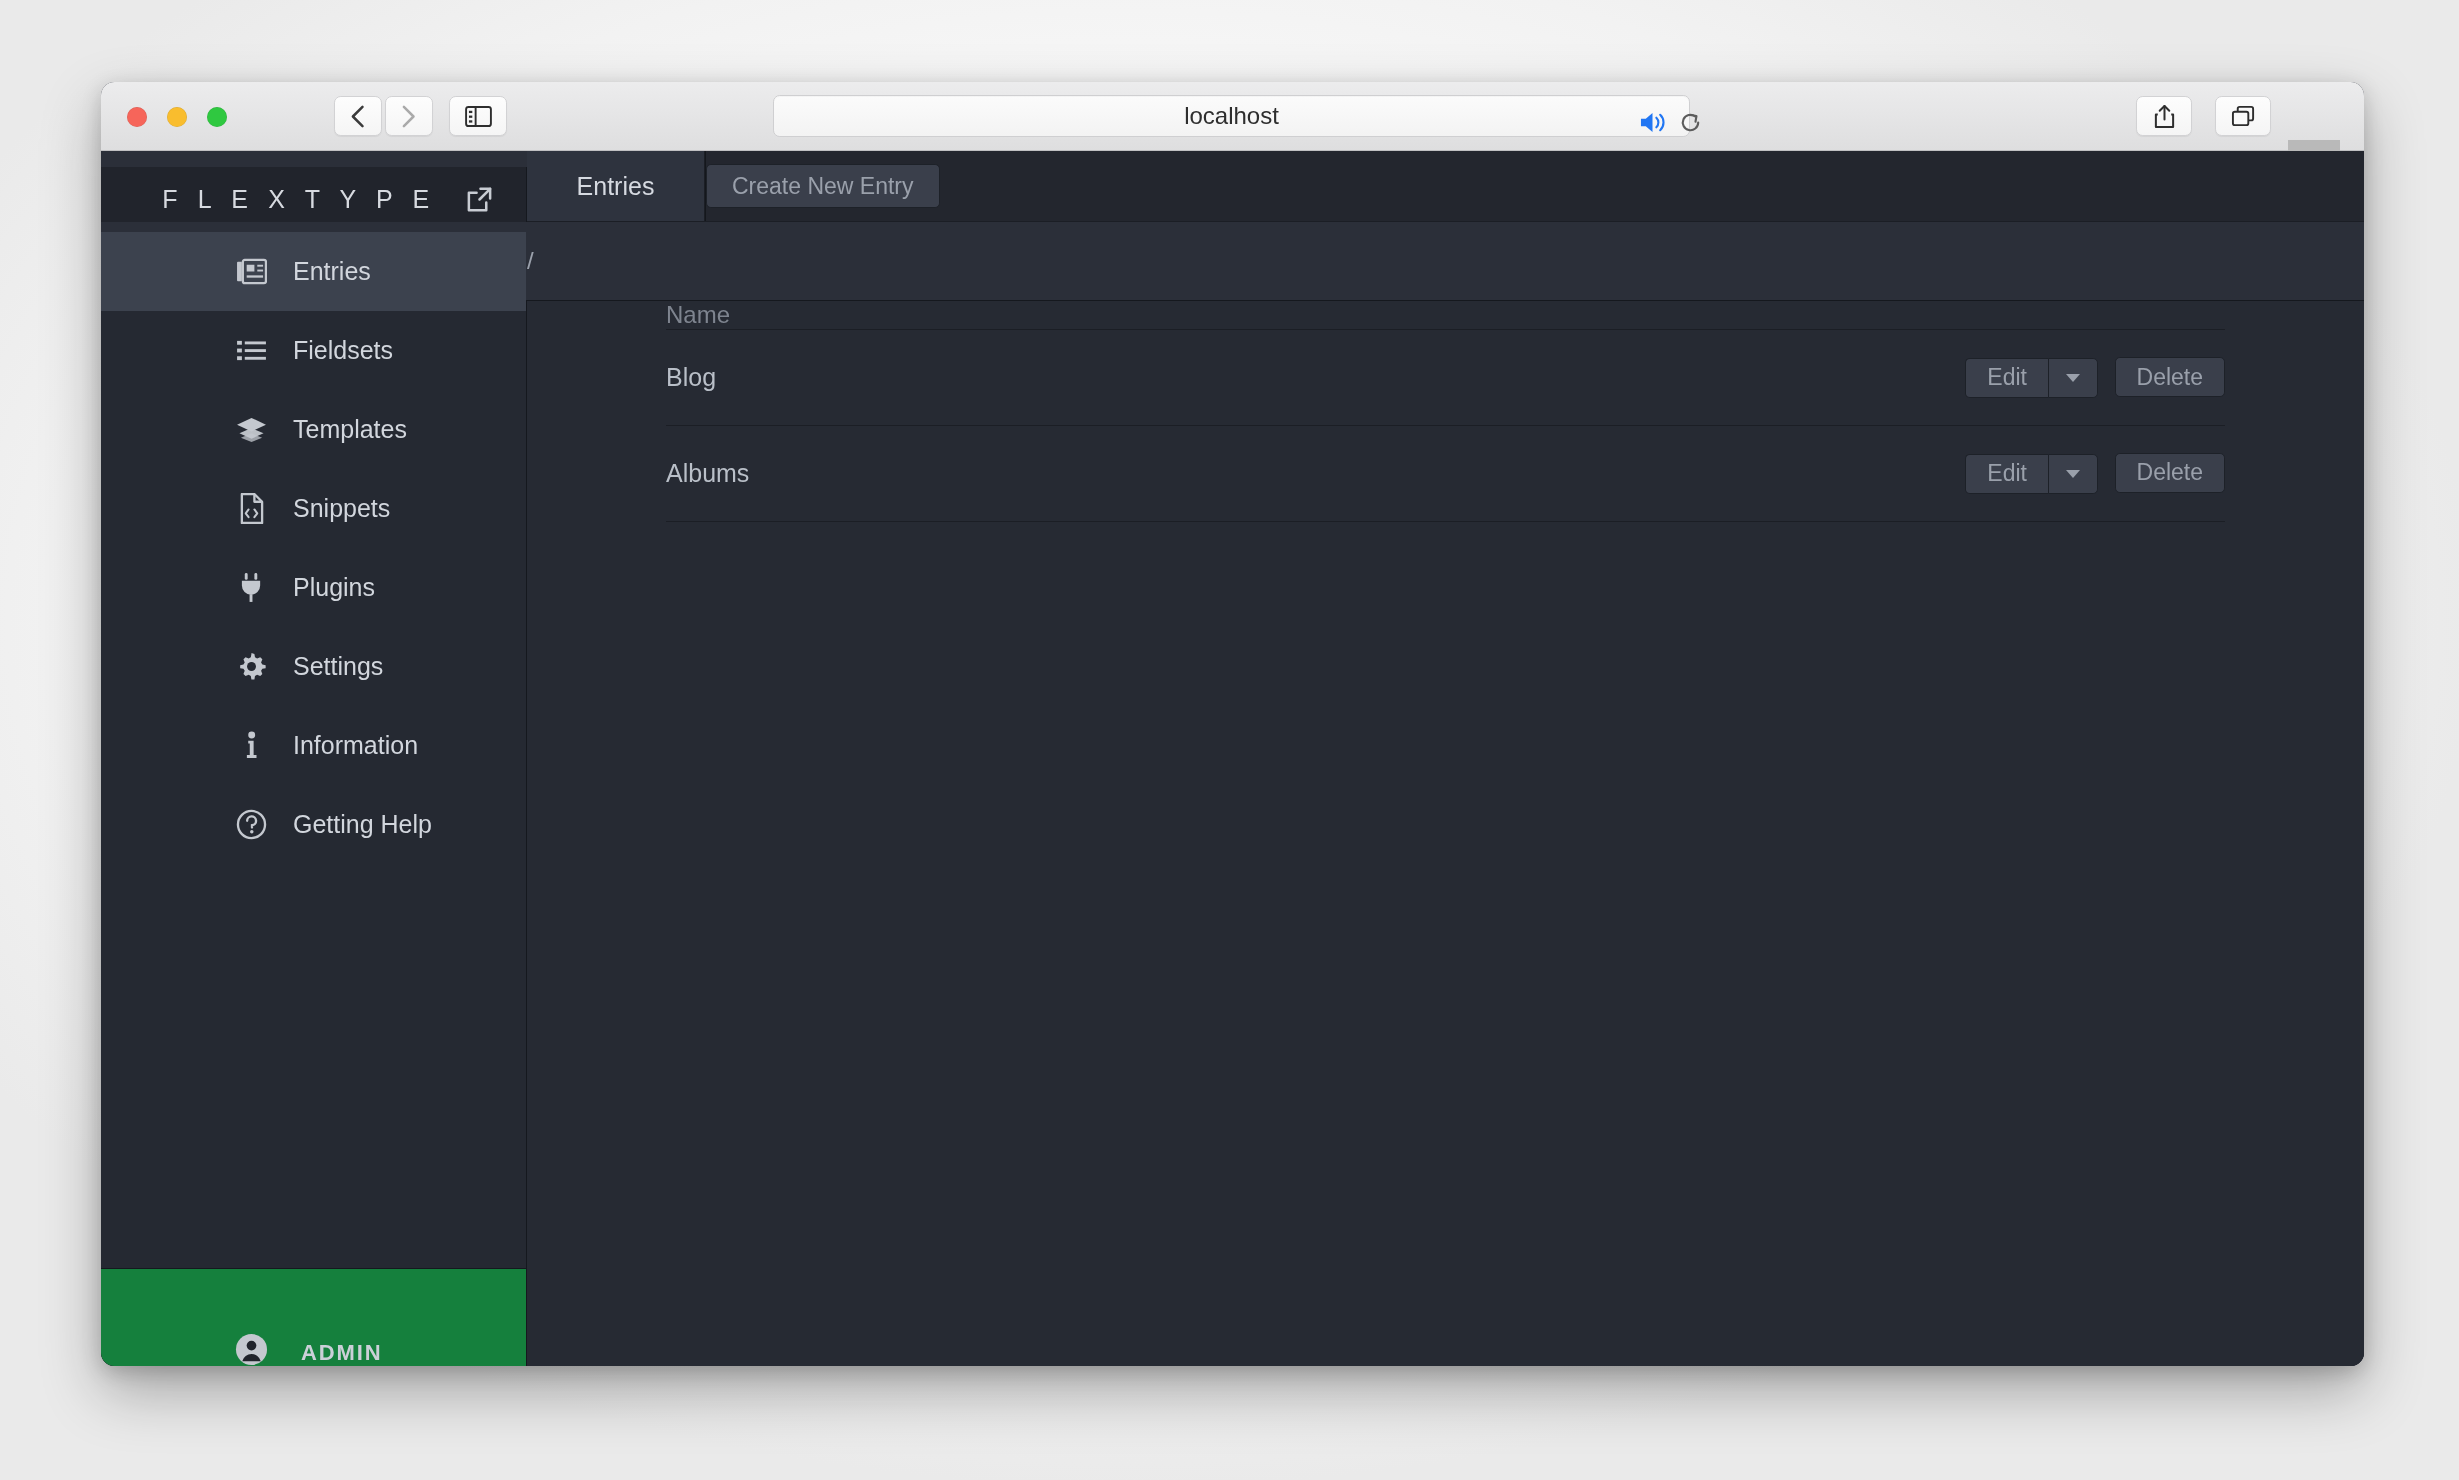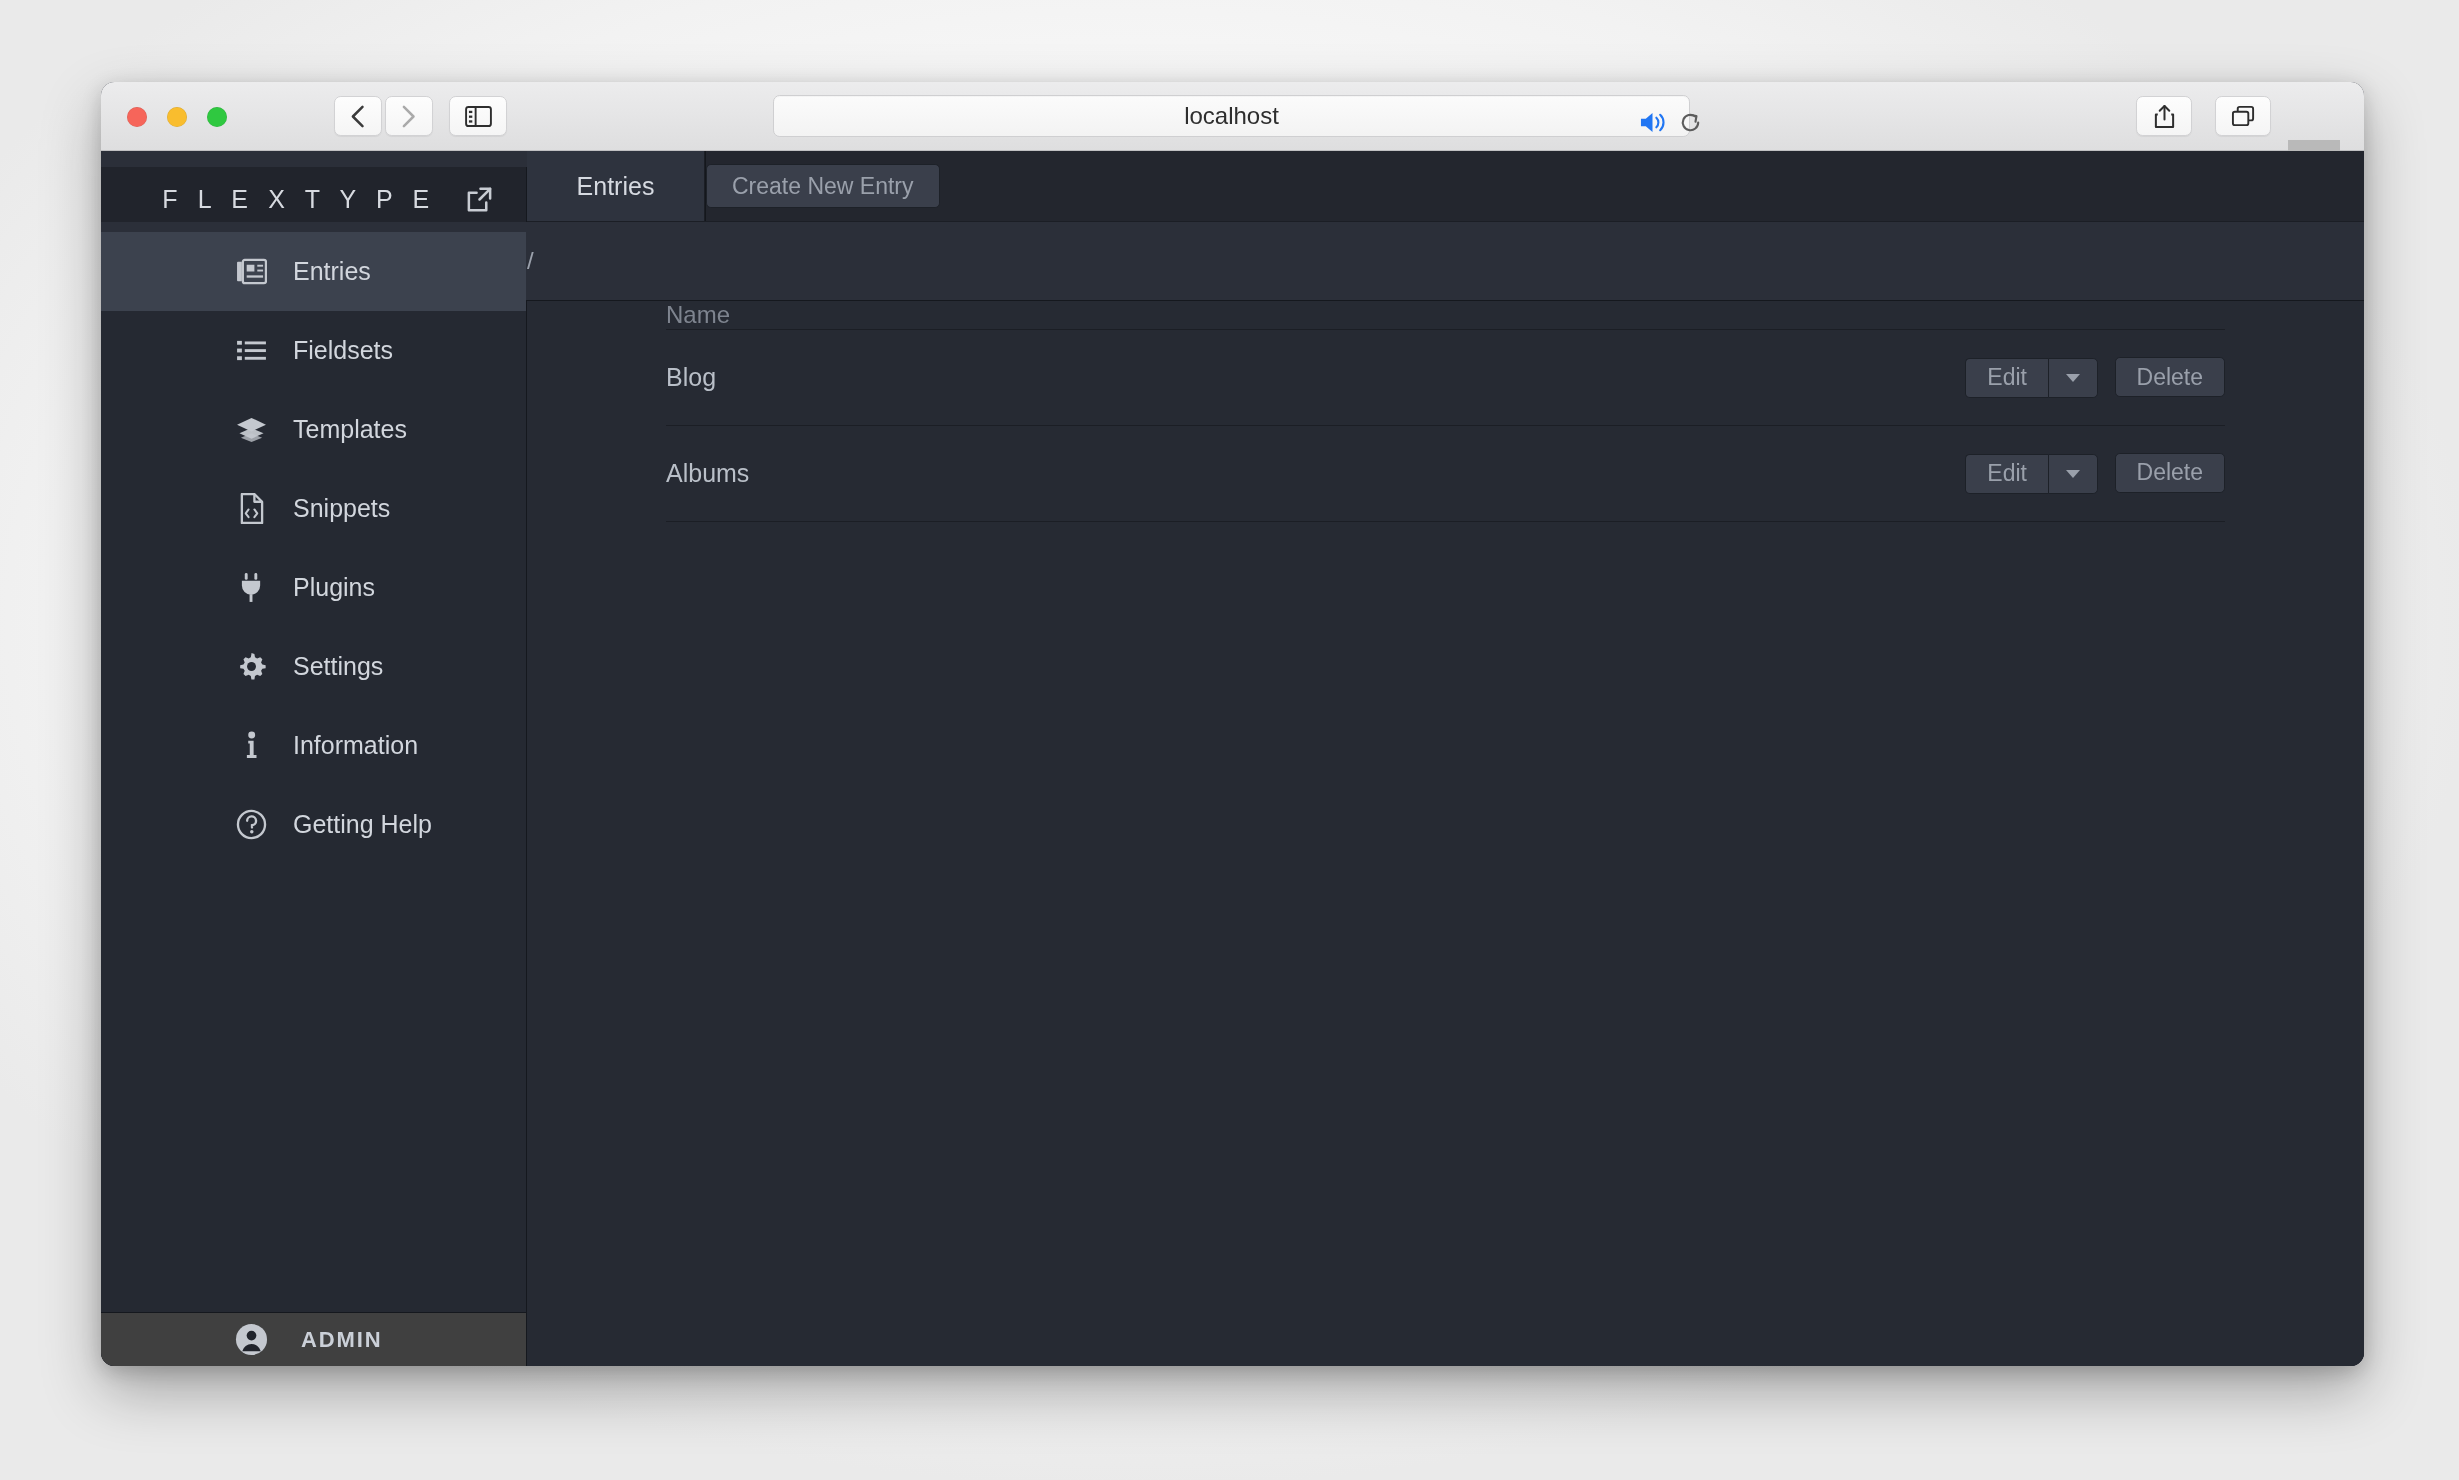--- a/index.html
+++ b/index.html
@@ -95,23 +95,23 @@
   }
   .nav-item.active{ background:#3c424e; }
   .nav-ico{
     position:absolute; left:134px; width:33px; height:33px;
     display:flex; align-items:center; justify-content:center;
     color:#c4c8cf;
   }
   .nav-label{ margin-left:60px; font-size:25px; color:#d2d6dd; }
 
   .sb-footer{
-    height:54px; background:#404040;
+    height:98px; background:#15803d;
     border-top:1px solid #15181e;
-    display:flex; align-items:center; padding-left:134px; gap:33px;
+    display:flex; align-items:flex-end; padding-left:134px; gap:33px;
   }
   .admin-label{ font-size:22px; color:#cbd0d8; font-weight:bold; letter-spacing:1.9px; }
 
   
   .main{ flex:1; display:flex; flex-direction:column; background:#2b2f39; min-width:0; }
 
   .tabbar{
     height:71px; background:#2b2f39; display:flex; align-items:stretch;
     border-bottom:1px solid #1b1e25;
   }

